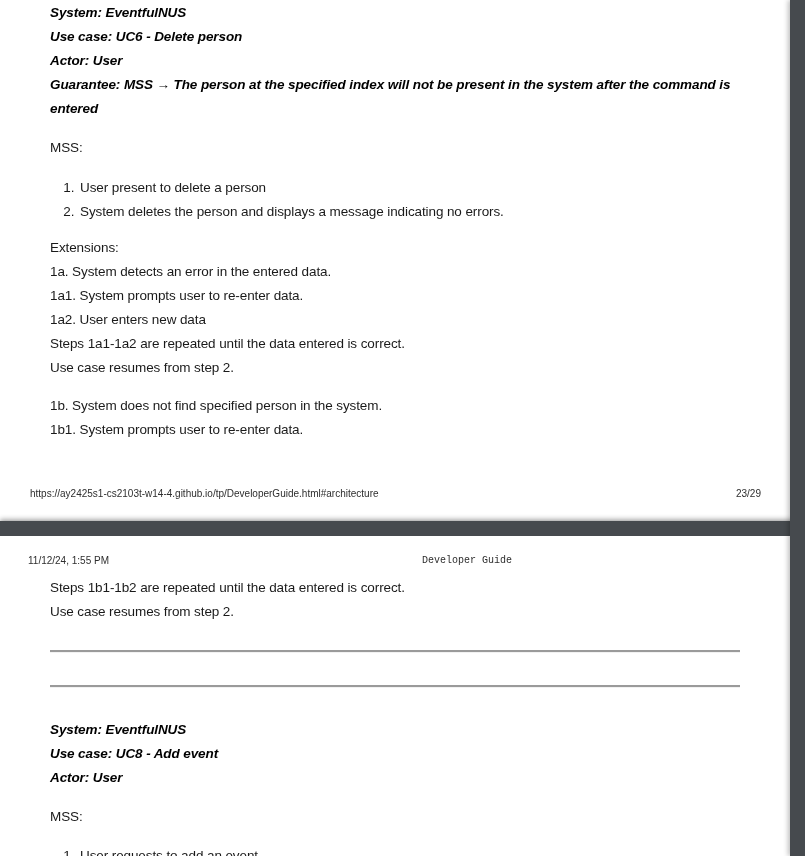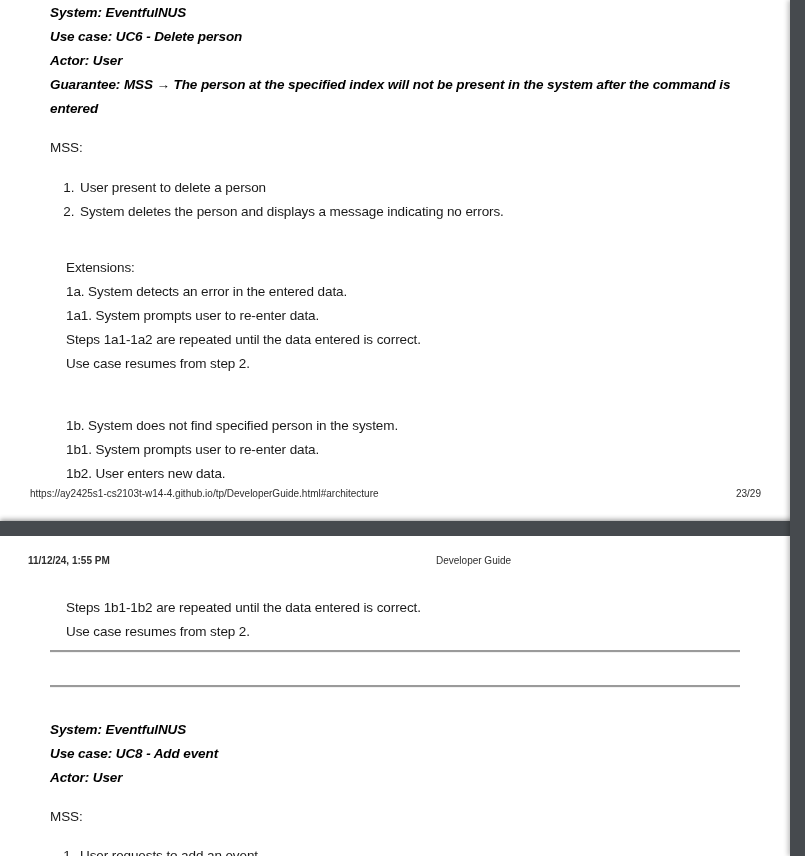--- a/index.html
+++ b/index.html
@@ -36,35 +36,35 @@
   .bold-block div { font-weight: bold; color: #000; }
 
   .abs { position: absolute; }
 
   ol.mss-list {
     position: absolute; left: 50px; margin: 0; padding: 0 0 0 28px;
     list-style: decimal;
   }
   ol.mss-list li { padding-left: 2px; }
 
-  .ext-block { position: absolute; left: 66px; width: 700px; margin-top: 20px; }
+  .ext-block { position: absolute; left: 50px; width: 700px; }
 
   .page-footer {
     position: absolute; left: 30px; right: 29px; top: 487px;
     font-size: 10px; line-height: 13px; color: #2e2e2e;
   }
   .page-footer .url { float: left; }
   .page-footer .pageno { float: right; }
 
   .p2-header {
     position: absolute; left: 0; top: 18px; width: 790px;
     font-size: 10px; line-height: 13px; color: #2e2e2e;
   }
-  .p2-header .datetime { position: absolute; left: 28px; top: 0; font-weight: bold; }
-  .p2-header .doctitle { position: absolute; left: 436px; top: 0; }
+  .p2-header .datetime { position: absolute; left: 28px; top: 0; }
+  .p2-header .doctitle { position: absolute; left: 422px; top: 0; font-family: Liberation Mono, monospace; }
 
   .hr {
     position: absolute; left: 50px; width: 690px; height: 0;
     border-top: 2px solid #9a9a9a; border-bottom: 1px solid #f2f2f2;
   }
   .hr1 { top: 114px; }
   .hr2 { top: 149px; }
 </style>
 </head>
 <body>
@@ -84,28 +84,28 @@
 
     <ol class="mss-list" style="top:176px;">
       <li>User present to delete a person</li>
       <li>System deletes the person and displays a message indicating no errors.</li>
     </ol>
 
     <div class="ext-block body-text" style="top:236px;">
       <div>Extensions:</div>
       <div>1a. System detects an error in the entered data.</div>
       <div>1a1. System prompts user to re-enter data.</div>
+      <div>1a2. User enters new data</div>
       <div>Steps 1a1-1a2 are repeated until the data entered is correct.</div>
       <div>Use case resumes from step 2.</div>
     </div>
 
     <div class="ext-block body-text" style="top:394px;">
       <div>1b. System does not find specified person in the system.</div>
       <div>1b1. System prompts user to re-enter data.</div>
-      <div>1b2. User enters new data.</div>
     </div>
 
     <div class="page-footer">
       <span class="url">https://ay2425s1-cs2103t-w14-4.github.io/tp/DeveloperGuide.html#architecture</span>
       <span class="pageno">23/29</span>
     </div>
   </div>
 
   <div class="separator"></div>
 

